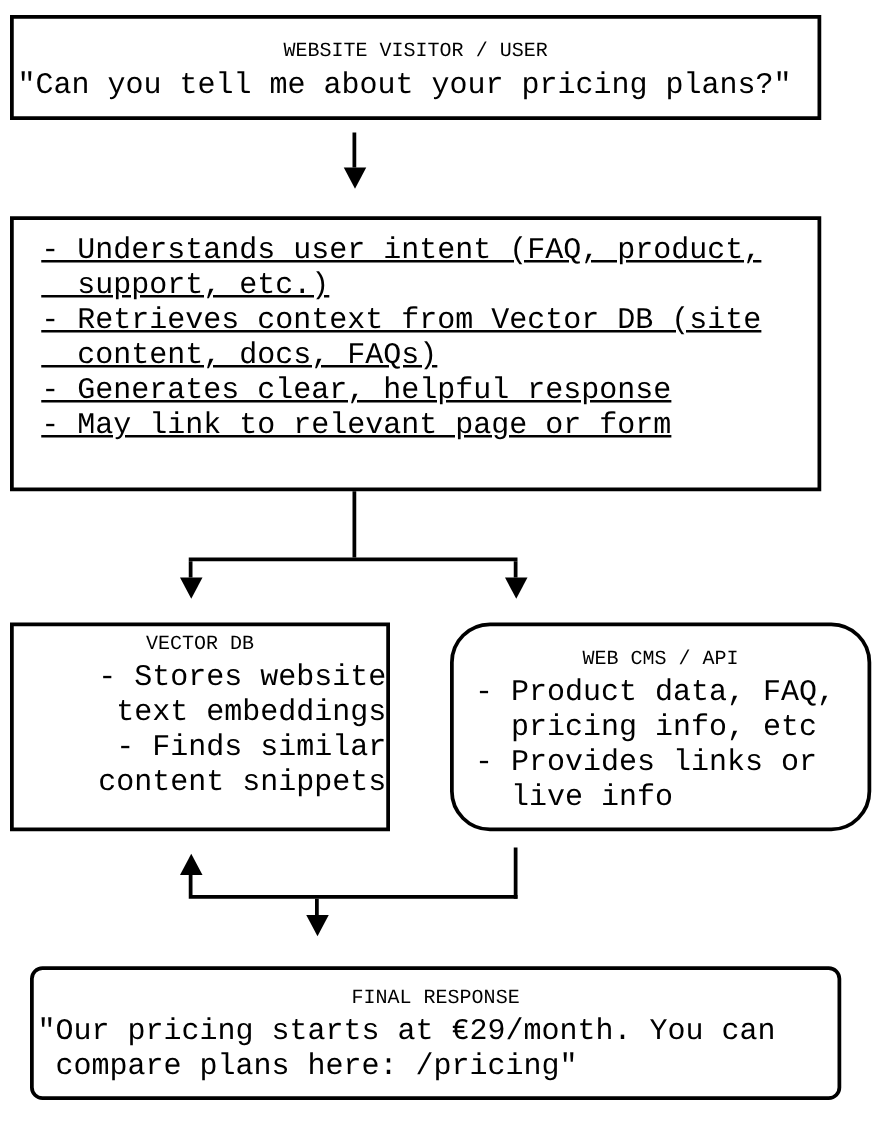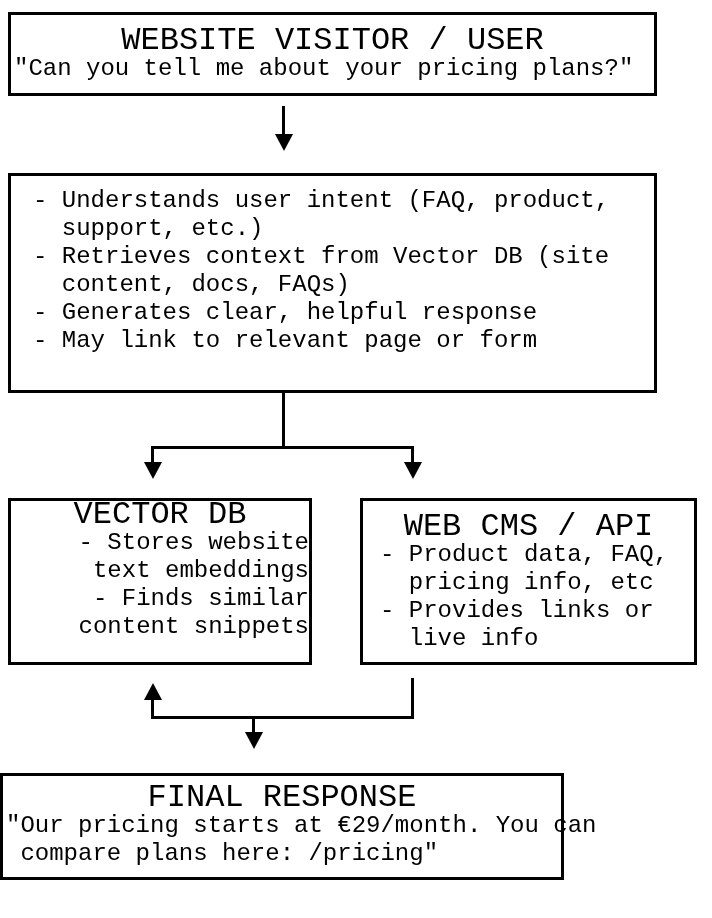--- a/index.html
+++ b/index.html
@@ -17,42 +17,42 @@
     overflow: hidden;
   }
   .node {
     position: absolute;
     border: 3px solid #000000;
     background: #ffffff;
     box-sizing: border-box;
   }
   .node .title {
     text-align: center;
-    font-size: 32px;
+    font-size: 16px;
     line-height: 28px;
     white-space: pre;
   }
   .node pre.body {
     margin: 0;
     font-family: inherit;
     font-size: 24px;
     line-height: 28px;
     white-space: pre;
   }
 
   
   .n-visitor { left: 8px;   top: 12px;  width: 649px; height: 84px;  padding-top: 12px; }
   .n-visitor pre.body { padding-left: 3px; }
   .n-llm     { left: 8px;   top: 173px; width: 649px; height: 220px; padding-top: 11px; }
-  .n-llm pre.body { padding-left: 22px; }
+  .n-llm pre.body { padding-left: 22px; text-decoration: underline; }
   .n-vector  { left: 8px;   top: 498px; width: 304px; height: 167px; }
   .n-vector pre.body { padding-left: 20px; text-align: right; }
-  .n-cms     { left: 360px; top: 498px; width: 337px; height: 167px; padding-top: 12px; }
+  .n-cms     { left: 360px; top: 498px; width: 337px; height: 167px; padding-top: 12px; border-radius: 32px; }
   .n-cms pre.body { padding-left: 17px; }
-  .n-final   { left: 0;   top: 773px; width: 564px; height: 107px; padding-top: 8px; }
+  .n-final   { left: 24px;   top: 773px; width: 649px; height: 107px; padding-top: 8px; border-radius: 10px; }
   .n-final pre.body { padding-left: 3px; }
 
   
   .line { position: absolute; background: #000000; }
   .l-arrowA      { left: 282px; top: 106px; width: 3px;   height: 28px; }
   .l-branch-v    { left: 282px; top: 393px; width: 3px;   height: 53px; }
   .l-branch-h    { left: 151px; top: 446px; width: 263px; height: 3px;  }
   .l-branch-ls   { left: 151px; top: 449px; width: 3px;   height: 13px; }
   .l-branch-rs   { left: 411px; top: 449px; width: 3px;   height: 13px; }
   .l-return-cmsv { left: 411px; top: 678px; width: 3px;   height: 41px; }

